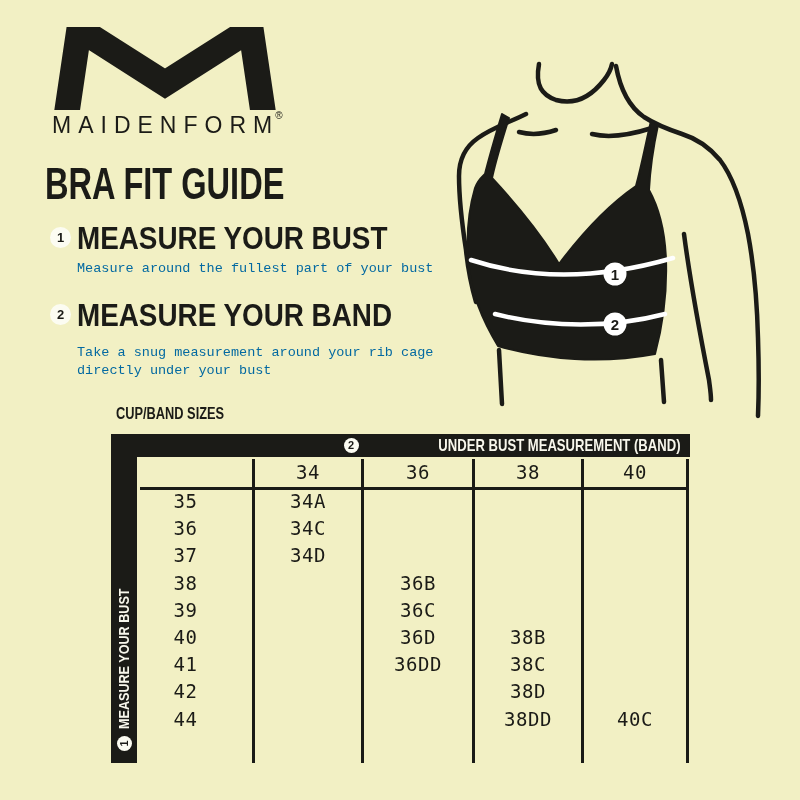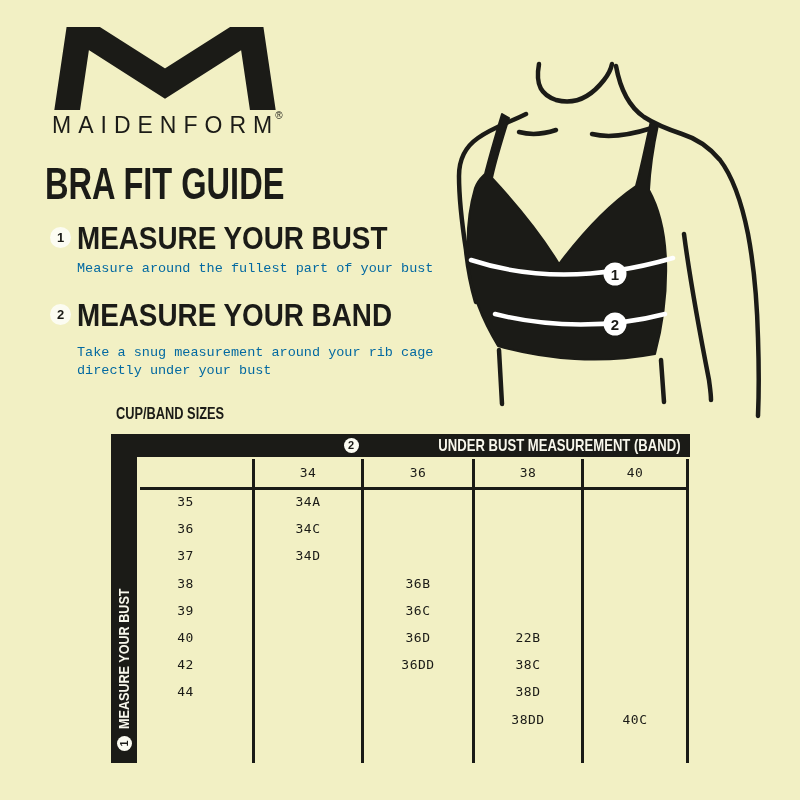--- a/index.html
+++ b/index.html
@@ -38,21 +38,21 @@
     display:flex;align-items:center;gap:7px;padding-left:12px;box-sizing:border-box;
   }
   .vinner .cond{color:#F8F7EC;font-size:14px;transform:scaleX(.90);}
   .badge{
     width:15px;height:15px;border-radius:50%;background:#FCFCF2;color:#1B1B17;
     font:700 11px/15px "Liberation Sans",sans-serif;text-align:center;flex:0 0 auto;display:block;
   }
   
   .t-col{
     position:absolute;top:459px;height:304px;box-sizing:border-box;
-    font-family:"DejaVu Sans Mono",monospace;font-size:13px;letter-spacing:.5px;text-align:center;
+    font-family:"DejaVu Sans Mono",monospace;font-size:19px;letter-spacing:.5px;text-align:center;
   }
   .t-col.lined{border-left:3px solid #1B1B17;}
   .t-col.endline{border-right:3px solid #1B1B17;}
   .t-head{height:29px;line-height:27px;}
   .t-cell{height:27.2px;line-height:27.2px;}
   .t-rule{left:140px;top:487px;width:548px;height:3px;background:#1B1B17;}
 </style>
 </head>
 <body>
 
@@ -107,20 +107,21 @@
 
 <div class="abs t-rule"></div>
 <div class="t-col" style="left:137px;width:97px;">
     <div class="t-head"></div>
     <div class="t-cell">35</div>
     <div class="t-cell">36</div>
     <div class="t-cell">37</div>
     <div class="t-cell">38</div>
     <div class="t-cell">39</div>
     <div class="t-cell">40</div>
+    <div class="t-cell">41</div>
     <div class="t-cell">42</div>
     <div class="t-cell">44</div>
   </div>
 <div class="t-col lined" style="left:252px;width:109px;">
     <div class="t-head">34</div>
     <div class="t-cell">34A</div>
     <div class="t-cell">34C</div>
     <div class="t-cell">34D</div>
     <div class="t-cell"></div>
     <div class="t-cell"></div>
@@ -142,21 +143,21 @@
     <div class="t-cell"></div>
     <div class="t-cell"></div>
   </div>
 <div class="t-col lined" style="left:472px;width:109px;">
     <div class="t-head">38</div>
     <div class="t-cell"></div>
     <div class="t-cell"></div>
     <div class="t-cell"></div>
     <div class="t-cell"></div>
     <div class="t-cell"></div>
-    <div class="t-cell">22B</div>
+    <div class="t-cell">38B</div>
     <div class="t-cell">38C</div>
     <div class="t-cell">38D</div>
     <div class="t-cell">38DD</div>
     <div class="t-cell"></div>
   </div>
 <div class="t-col lined endline" style="left:581px;width:108px;">
     <div class="t-head">40</div>
     <div class="t-cell"></div>
     <div class="t-cell"></div>
     <div class="t-cell"></div>

